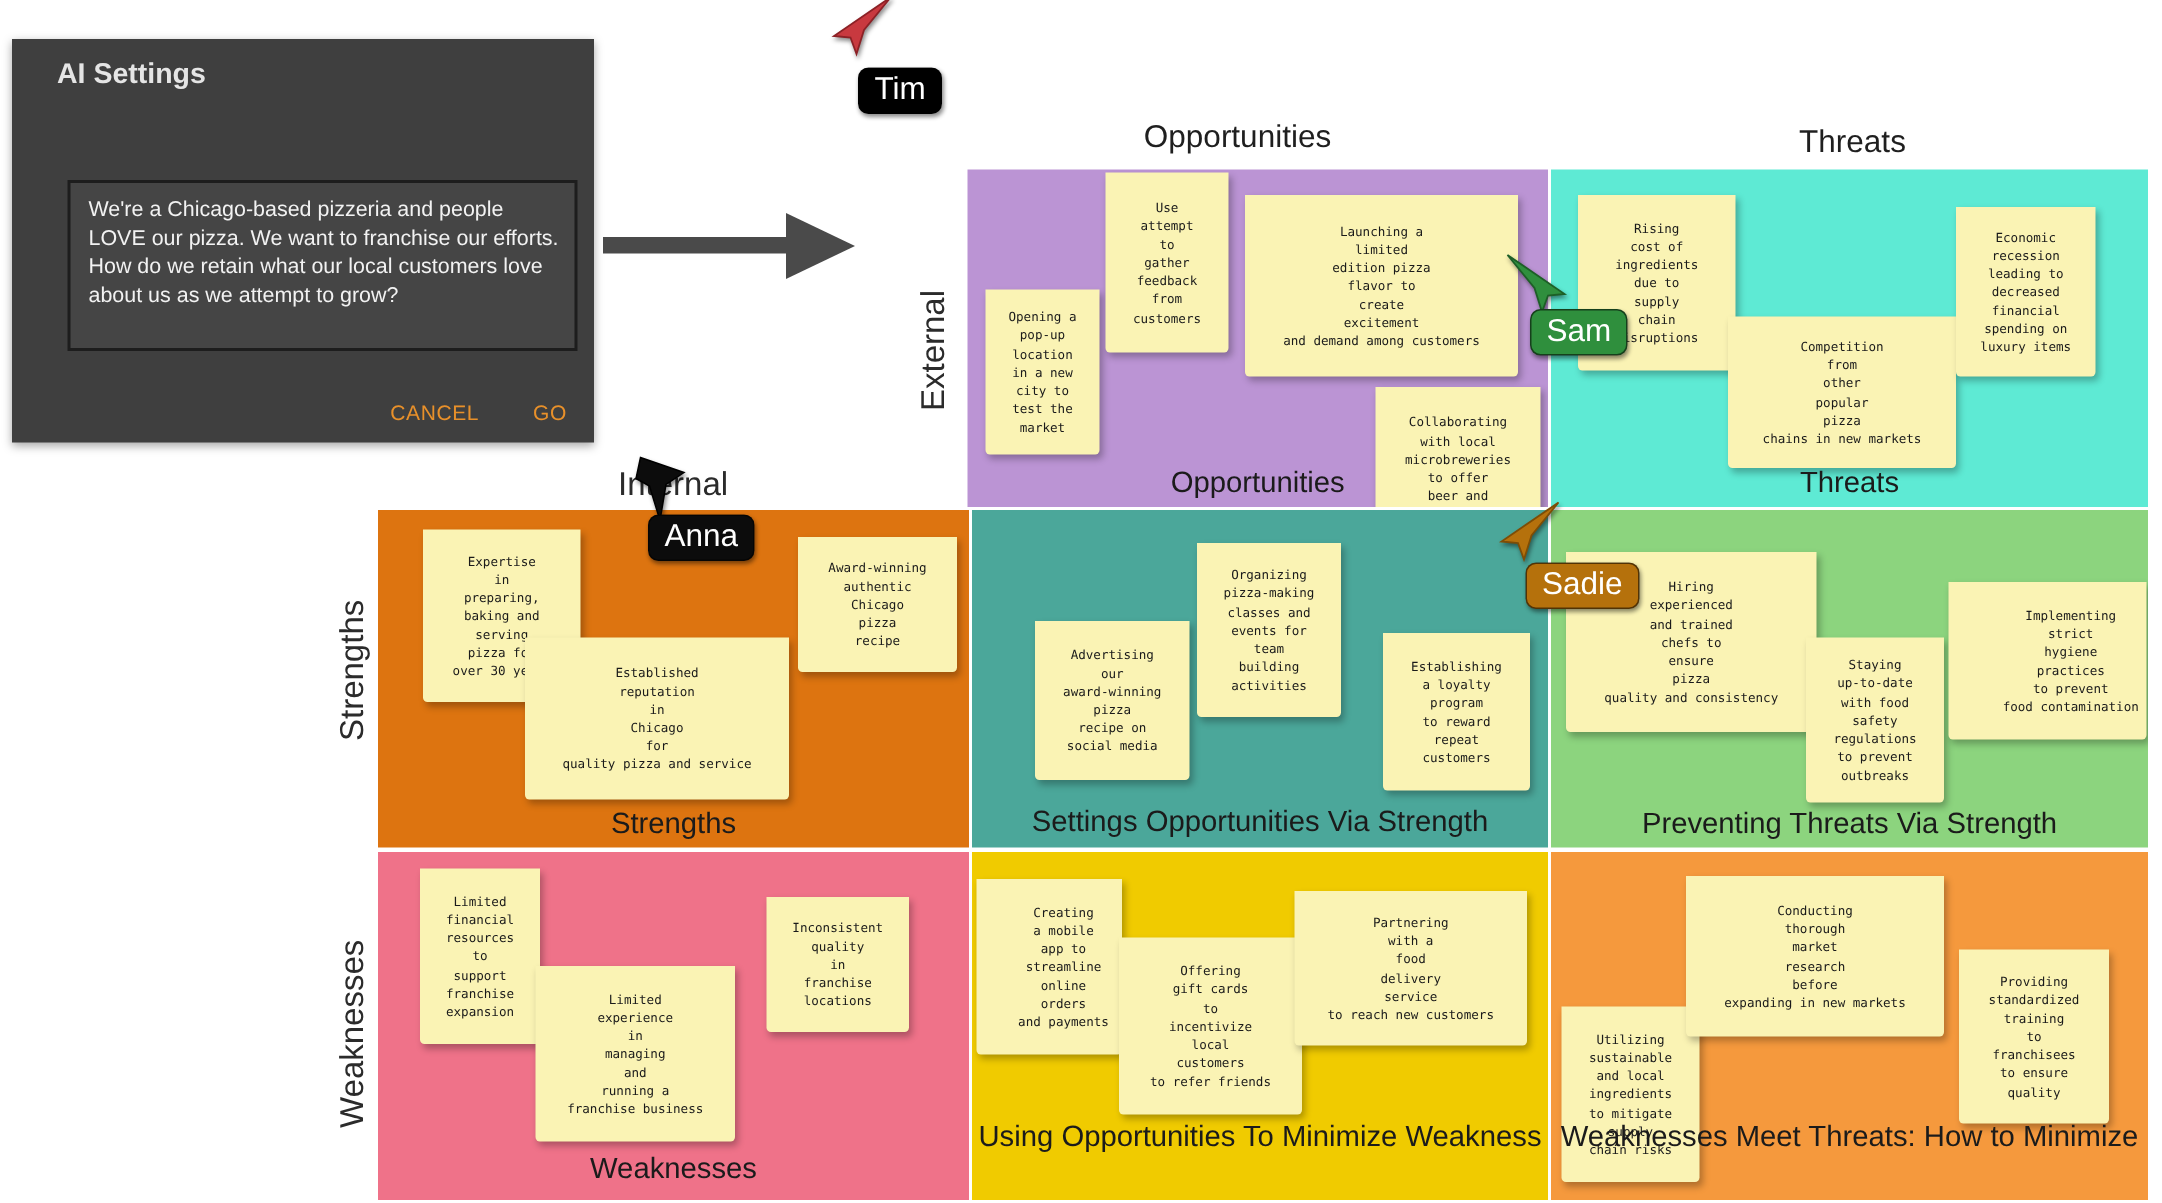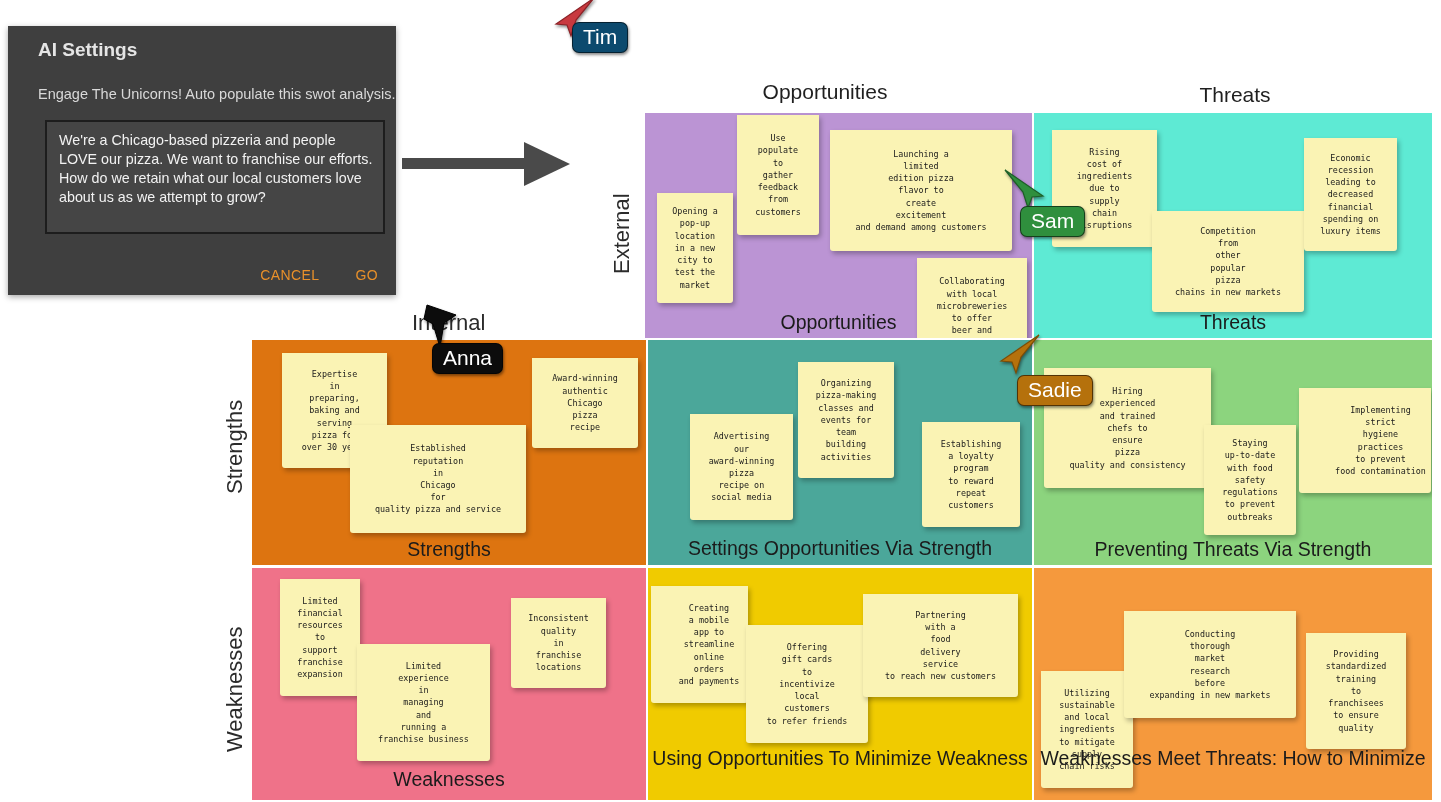--- a/index.html
+++ b/index.html
@@ -48,21 +48,20 @@
   .cursor svg{display:block;filter:drop-shadow(1px 2px 1.5px rgba(0,0,0,.45));}
   .cursor .tag{position:absolute;border-radius:7px;padding:2px 10px 3px;
     font-size:21px;color:#ffffff;white-space:nowrap;
     box-shadow:1px 2px 3px rgba(0,0,0,.45);border:1.5px solid rgba(0,0,0,.55);}
 </style>
 </head>
 <body>
 
 <div id="ai-dialog">
   <div class="dlg-title">AI Settings</div>
-  <div class="dlg-sub">Engage The Unicorns! Auto populate this swot analysis.</div>
   <div class="dlg-box">
     <div class="dlg-box-text">We're a Chicago-based pizzeria and people LOVE our pizza. We want to franchise our efforts. How do we retain what our local customers love about us as we attempt to grow?</div>
   </div>
   <div class="dlg-actions">
     <span>CANCEL</span>
     <span>GO</span>
   </div>
 </div>
 
 <div id="big-arrow">
@@ -82,21 +81,21 @@
 
 <div class="quad" style="left: 645px; top: 113px; width: 387px; height: 225px; background: rgb(187, 148, 212);">
   <div class="note" style="left:12px;top:80px;width:76px;height:110px;">Opening a
 pop-up
 location
 in a new
 city to
 test the
 market</div>
   <div class="note" style="left:92px;top:2px;width:82px;height:120px;">Use
-populate
+attempt
 to
 gather
 feedback
 from
 customers</div>
   <div class="note" style="left:185px;top:17px;width:182px;height:121px;">Launching a
 limited
 edition pizza
 flavor to
 create
@@ -253,42 +252,42 @@
 </div>
 
 <div class="quad" style="left: 1034px; top: 568px; width: 398px; height: 232px; background: rgb(245, 153, 61);">
   <div class="note" style="left:7px;top:103px;width:92px;height:117px;">Utilizing
 sustainable
 and local
 ingredients
 to mitigate
 supply
 chain risks</div>
-  <div class="note" style="left:90px;top:16px;width:172px;height:107px;margin-top:27px;">Conducting
+  <div class="note" style="left:90px;top:16px;width:172px;height:107px;">Conducting
 thorough
 market
 research
 before
 expanding in new markets</div>
   <div class="note" style="left:272px;top:65px;width:100px;height:116px;">Providing
 standardized
 training
 to
 franchisees
 to ensure
 quality</div>
   <div class="quad-label" style="top:179px;">Weaknesses Meet Threats:
 How to Minimize</div>
 </div>
 
 <div class="cursor" style="left:550px;top:-4px;">
   <svg width="46" height="42" viewBox="0 0 46 42">
     <polygon points="44,2 6,28 17,29 21,40 26,24" fill="#c8393f" stroke="#8c2126" stroke-width="1.2"></polygon>
   </svg>
-  <div class="tag" style="left:22px;top:26px;background:#0c4a6e;">Tim</div>
+  <div class="tag" style="left:22px;top:49px;background:#000000;">Tim</div>
 </div>
 
 <div class="cursor" style="left:1003px;top:168px;">
   <svg width="46" height="42" viewBox="0 0 46 42">
     <polygon points="2,2 40,28 29,29 25,40 20,24" fill="#2f8f3d" stroke="#1d5f27" stroke-width="1.2"></polygon>
   </svg>
   <div class="tag" style="left:17px;top:38px;background:#2f8f3d;">Sam</div>
 </div>
 
 <div class="cursor" style="left:422px;top:303px;">

